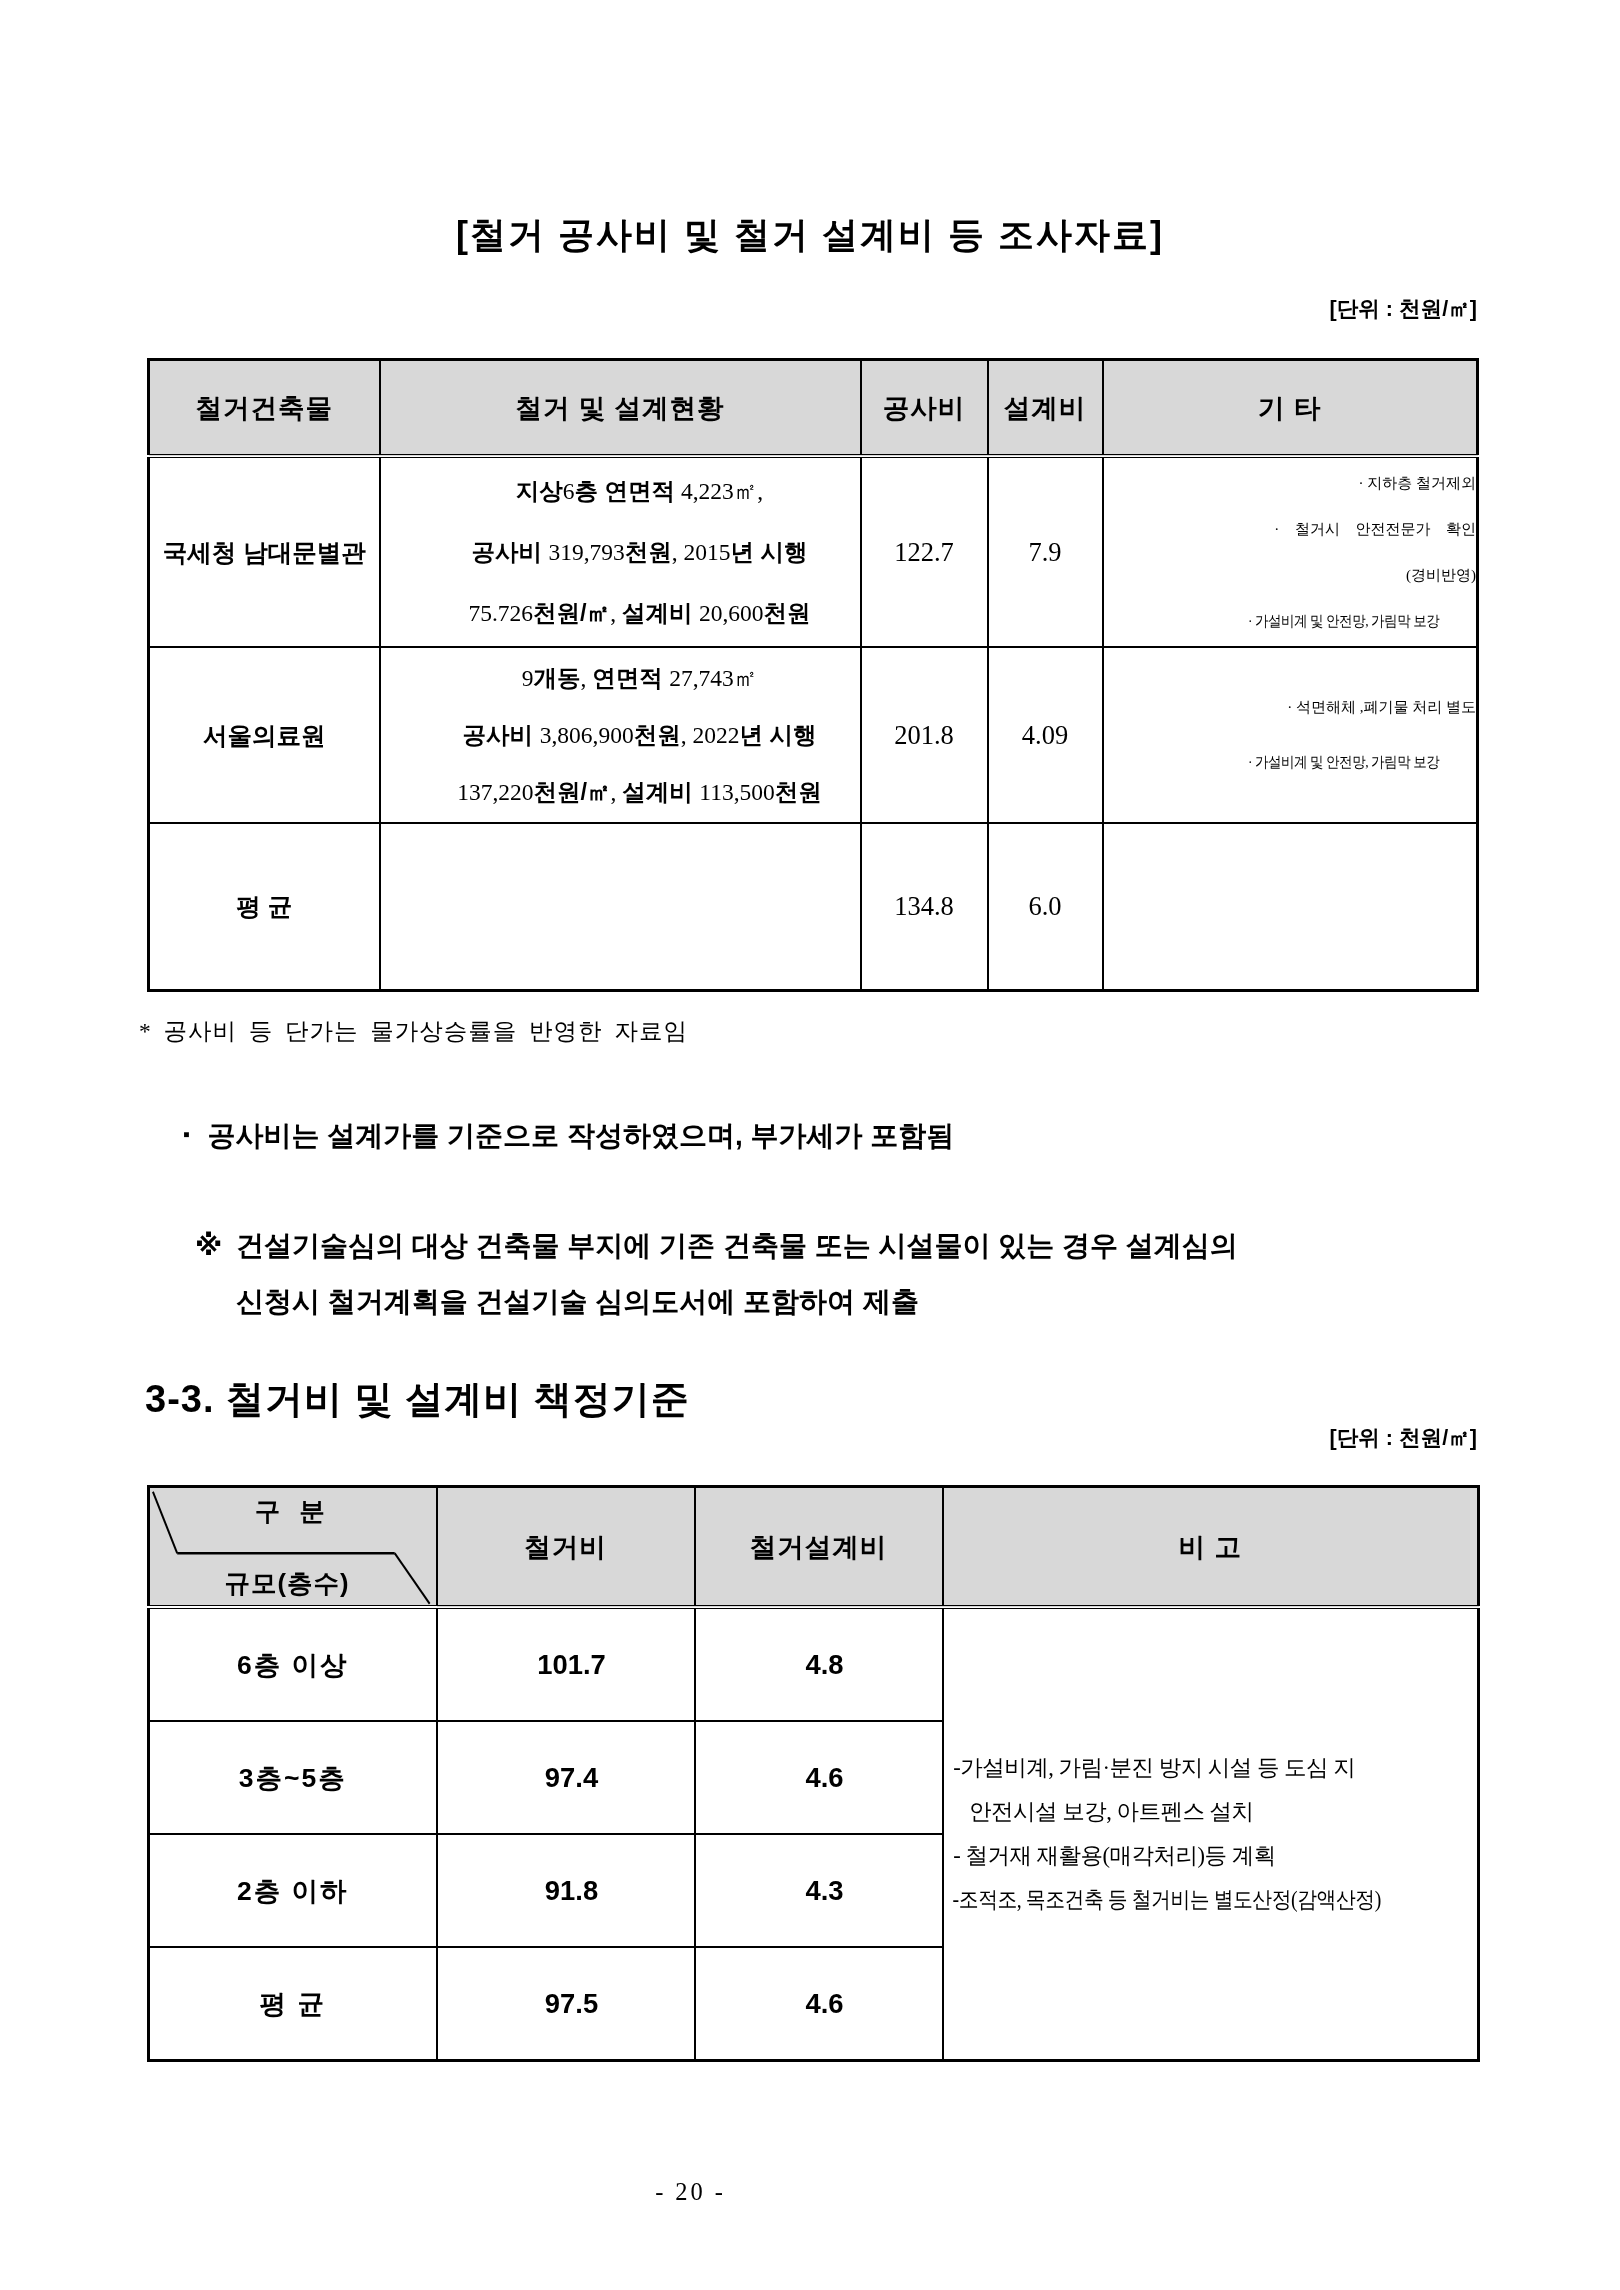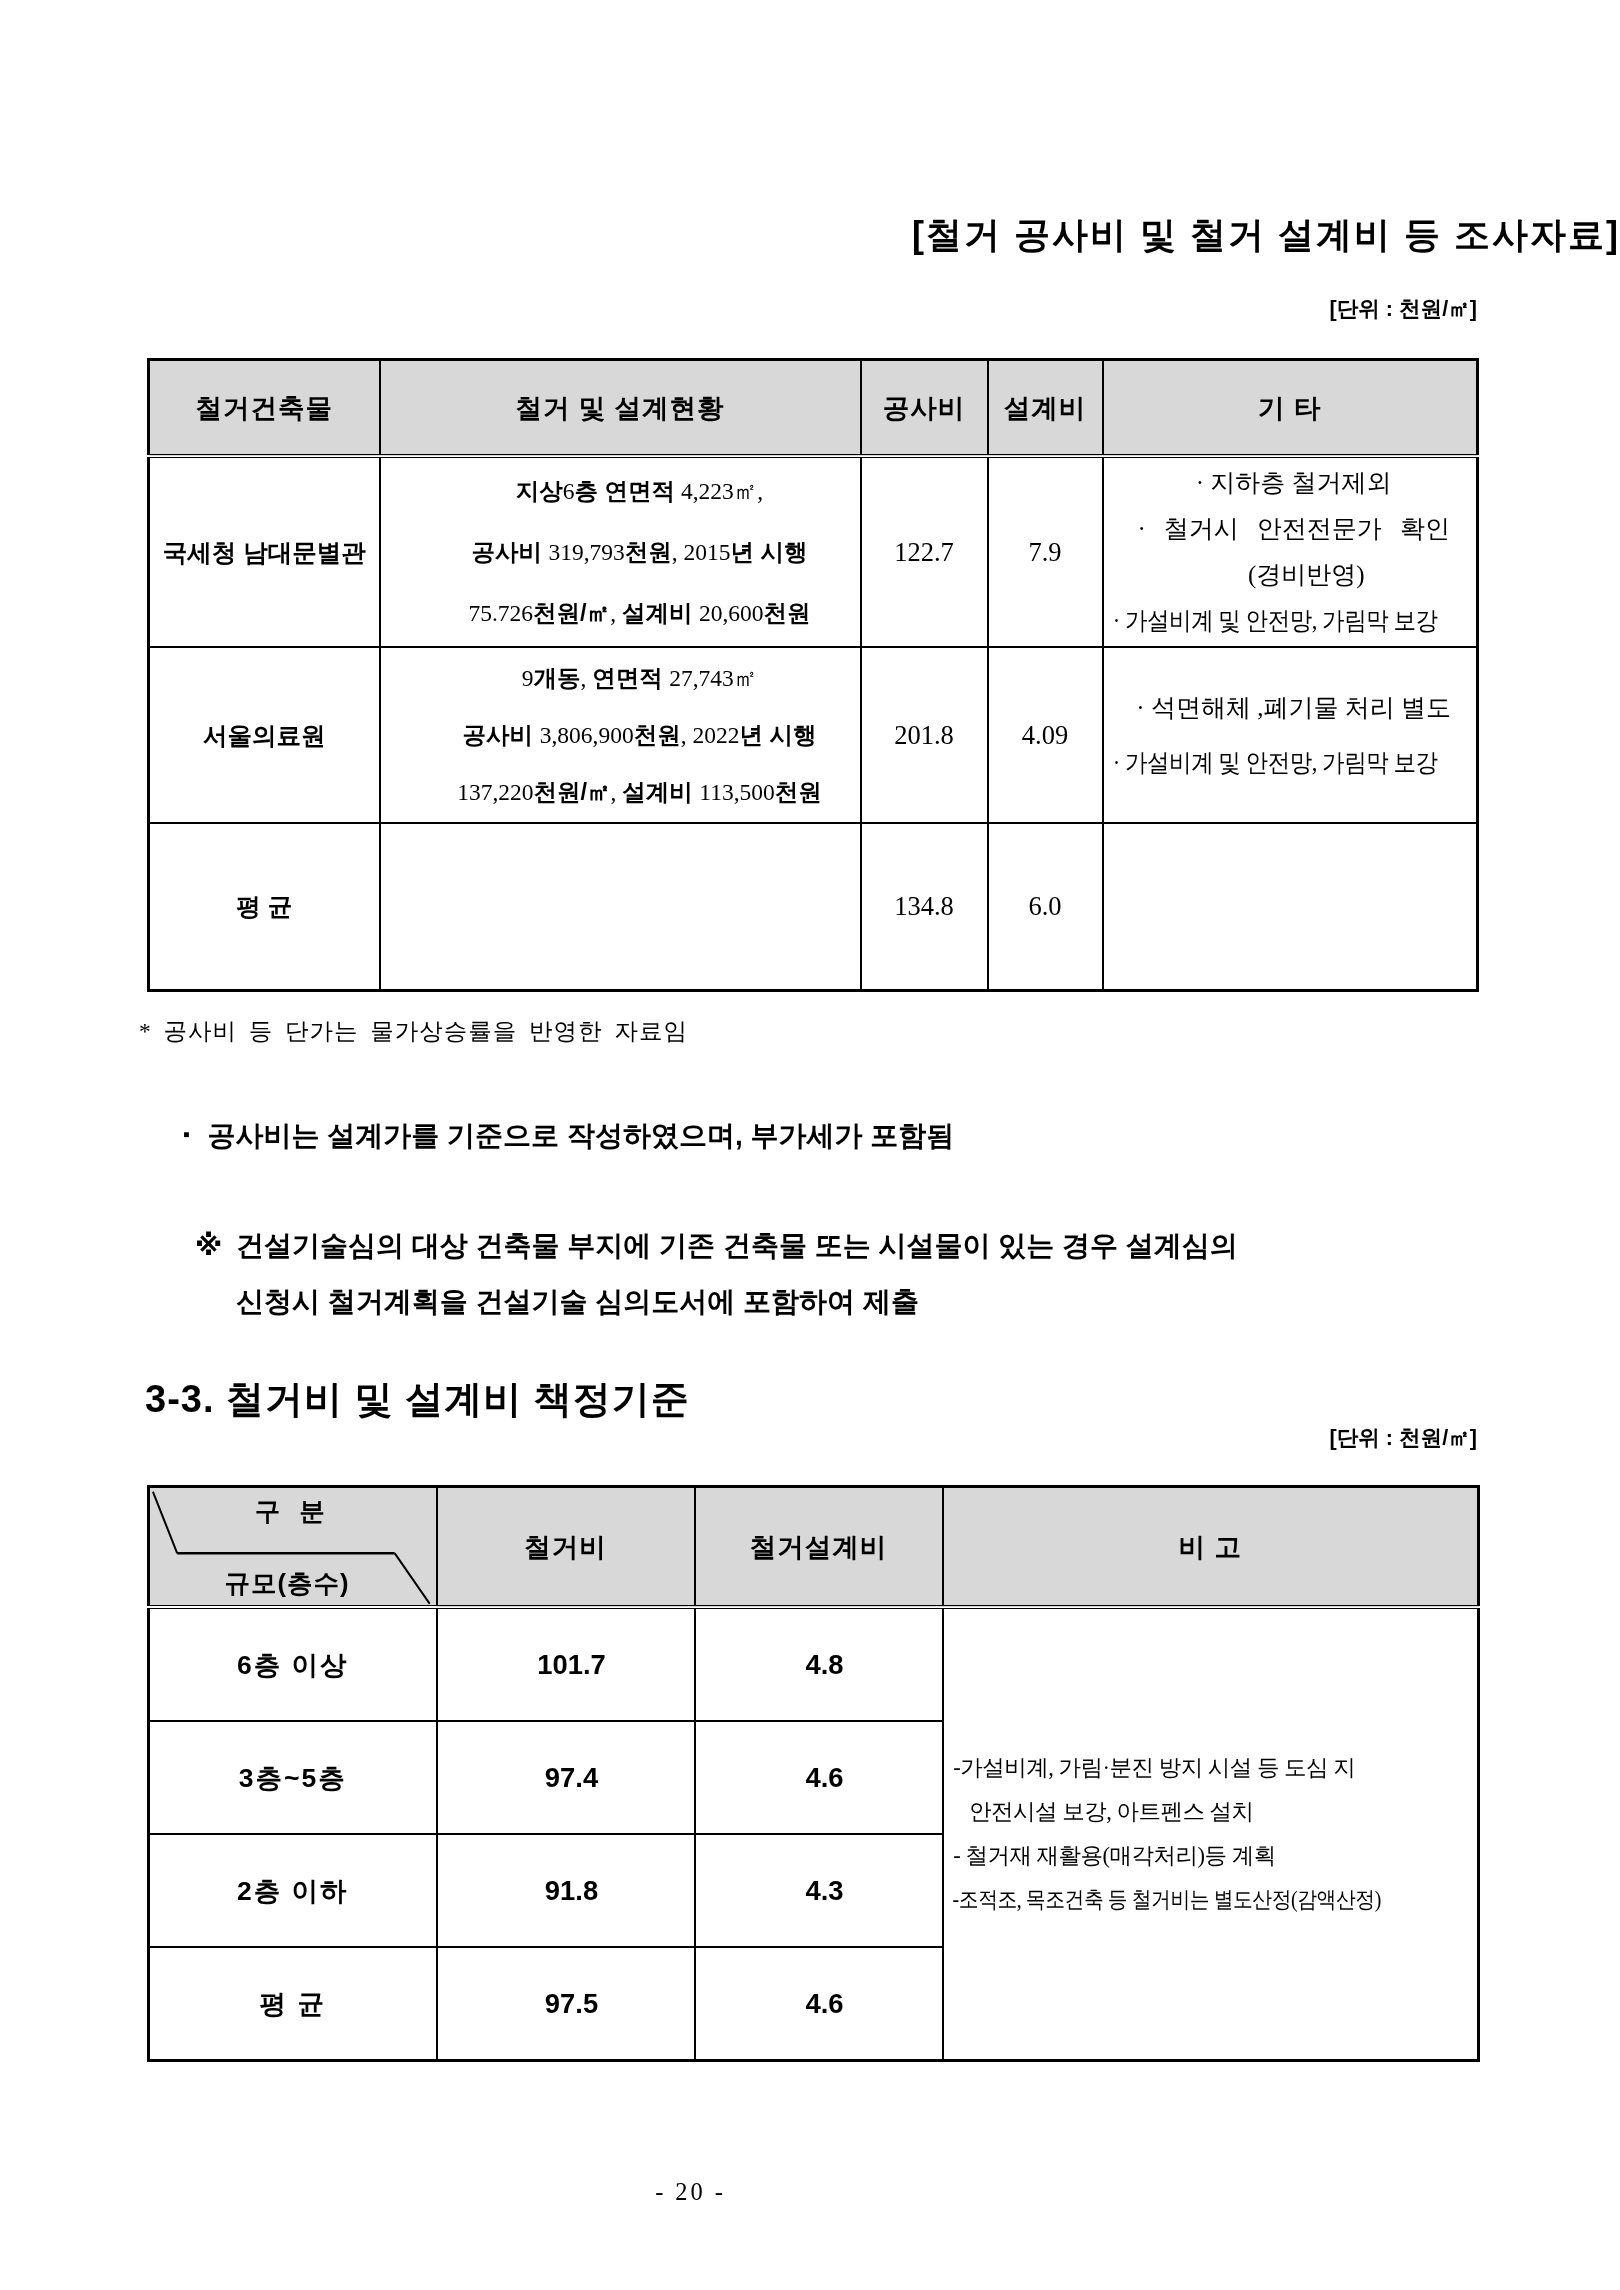--- a/index.html
+++ b/index.html
@@ -2,21 +2,21 @@
 <html style="--header-bg: #d8d8d8;"><head>
 <meta charset="utf-8">
 <style>
   html,body{margin:0;padding:0;background:#ffffff;}
   .page{position:relative;width:1620px;height:2291px;background:#fff;color:#000;overflow:hidden;}
   .g{font-family:"Liberation Sans","DejaVu Sans",sans-serif;font-weight:bold;}
   .s{font-family:"Liberation Serif","DejaVu Serif",serif;font-weight:normal;}
   .abs{position:absolute;}
 
   
-  .doc-title{top:211px;left:0;width:1620px;text-align:right;font-size:36px;letter-spacing:2px;}
+  .doc-title{top:211px;left:0;width:1620px;text-align:center;font-size:36px;letter-spacing:2px;}
   .unit1{top:294px;left:147px;width:1330px;text-align:right;font-size:21.6px;}
   .unit2{top:1423px;left:147px;width:1330px;text-align:right;font-size:21.6px;}
 
   
   table{border-collapse:collapse;table-layout:fixed;}
   th,td{border:2px solid #000;padding:0;vertical-align:middle;overflow:visible;}
   .t1,.t2{position:absolute;left:147px;width:1330px;border:3.9px solid #000;}
   .t1{top:358px;}
   .t2{top:1485px;}
   th{background:var(--header-bg,#d8d8d8);border-bottom:4.9px double #000;height:93px;
@@ -24,21 +24,21 @@
 
   
   .t1 .r0{height:191px;}
   .t1 .r1{height:176px;}
   .t1 .r2{height:167px;}
   .t1 .bname{text-align:center;font-size:24.5px;white-space:nowrap;}
   .detail{text-align:center;padding-left:39px;}
   .dline{font-size:23.5px;white-space:nowrap;line-height:61px;}
   .r1 .dline{line-height:57px;}
   .num{text-align:center;font-family:"Liberation Serif","DejaVu Serif",serif;font-size:26.5px;}
-  .notes{font-family:"Liberation Serif","DejaVu Serif",serif;font-size:25px;text-align:center;}
+  .notes{font-family:"Liberation Serif","DejaVu Serif",serif;font-size:15px;text-align:right;}
   .notes div{white-space:nowrap;line-height:46px;padding-left:7.8px;}
   .r1 .notes div{line-height:55px;}
   .note-indent{padding-left:33px !important;}
   .note-wide{word-spacing:11.8px;}
   .note-cond{transform:scaleX(0.90);transform-origin:left center;letter-spacing:-0.5px;}
 
   
   .footnote{top:1015px;left:139px;font-size:23.5px;letter-spacing:1px;word-spacing:4.9px;}
   .bullet-note{top:1117px;left:183px;font-size:28px;white-space:nowrap;}
   .bullet-note .mk{font-size:19.6px;vertical-align:3.9px;margin-right:17.6px;}

